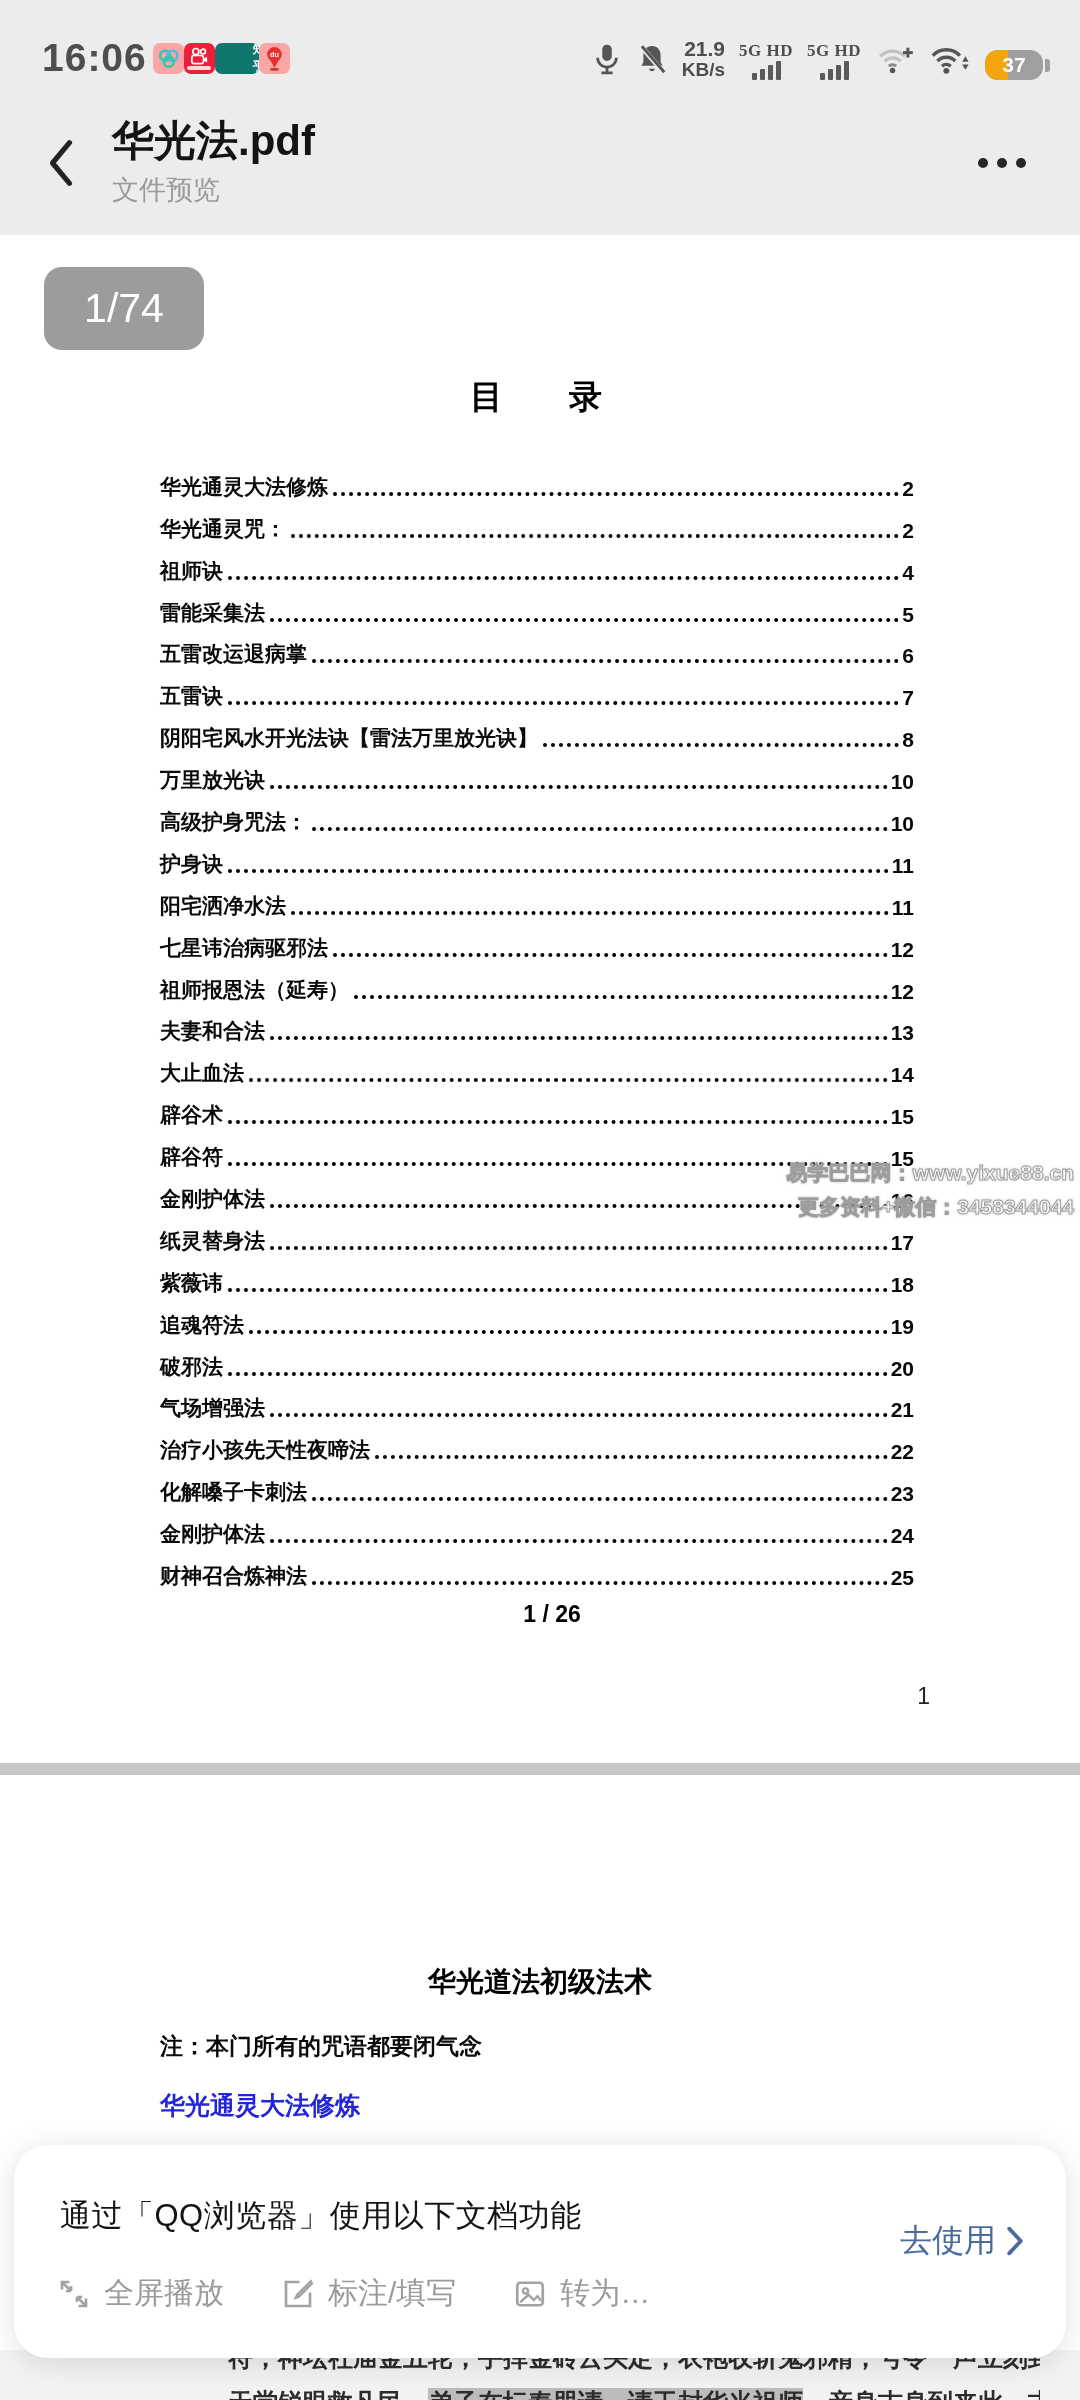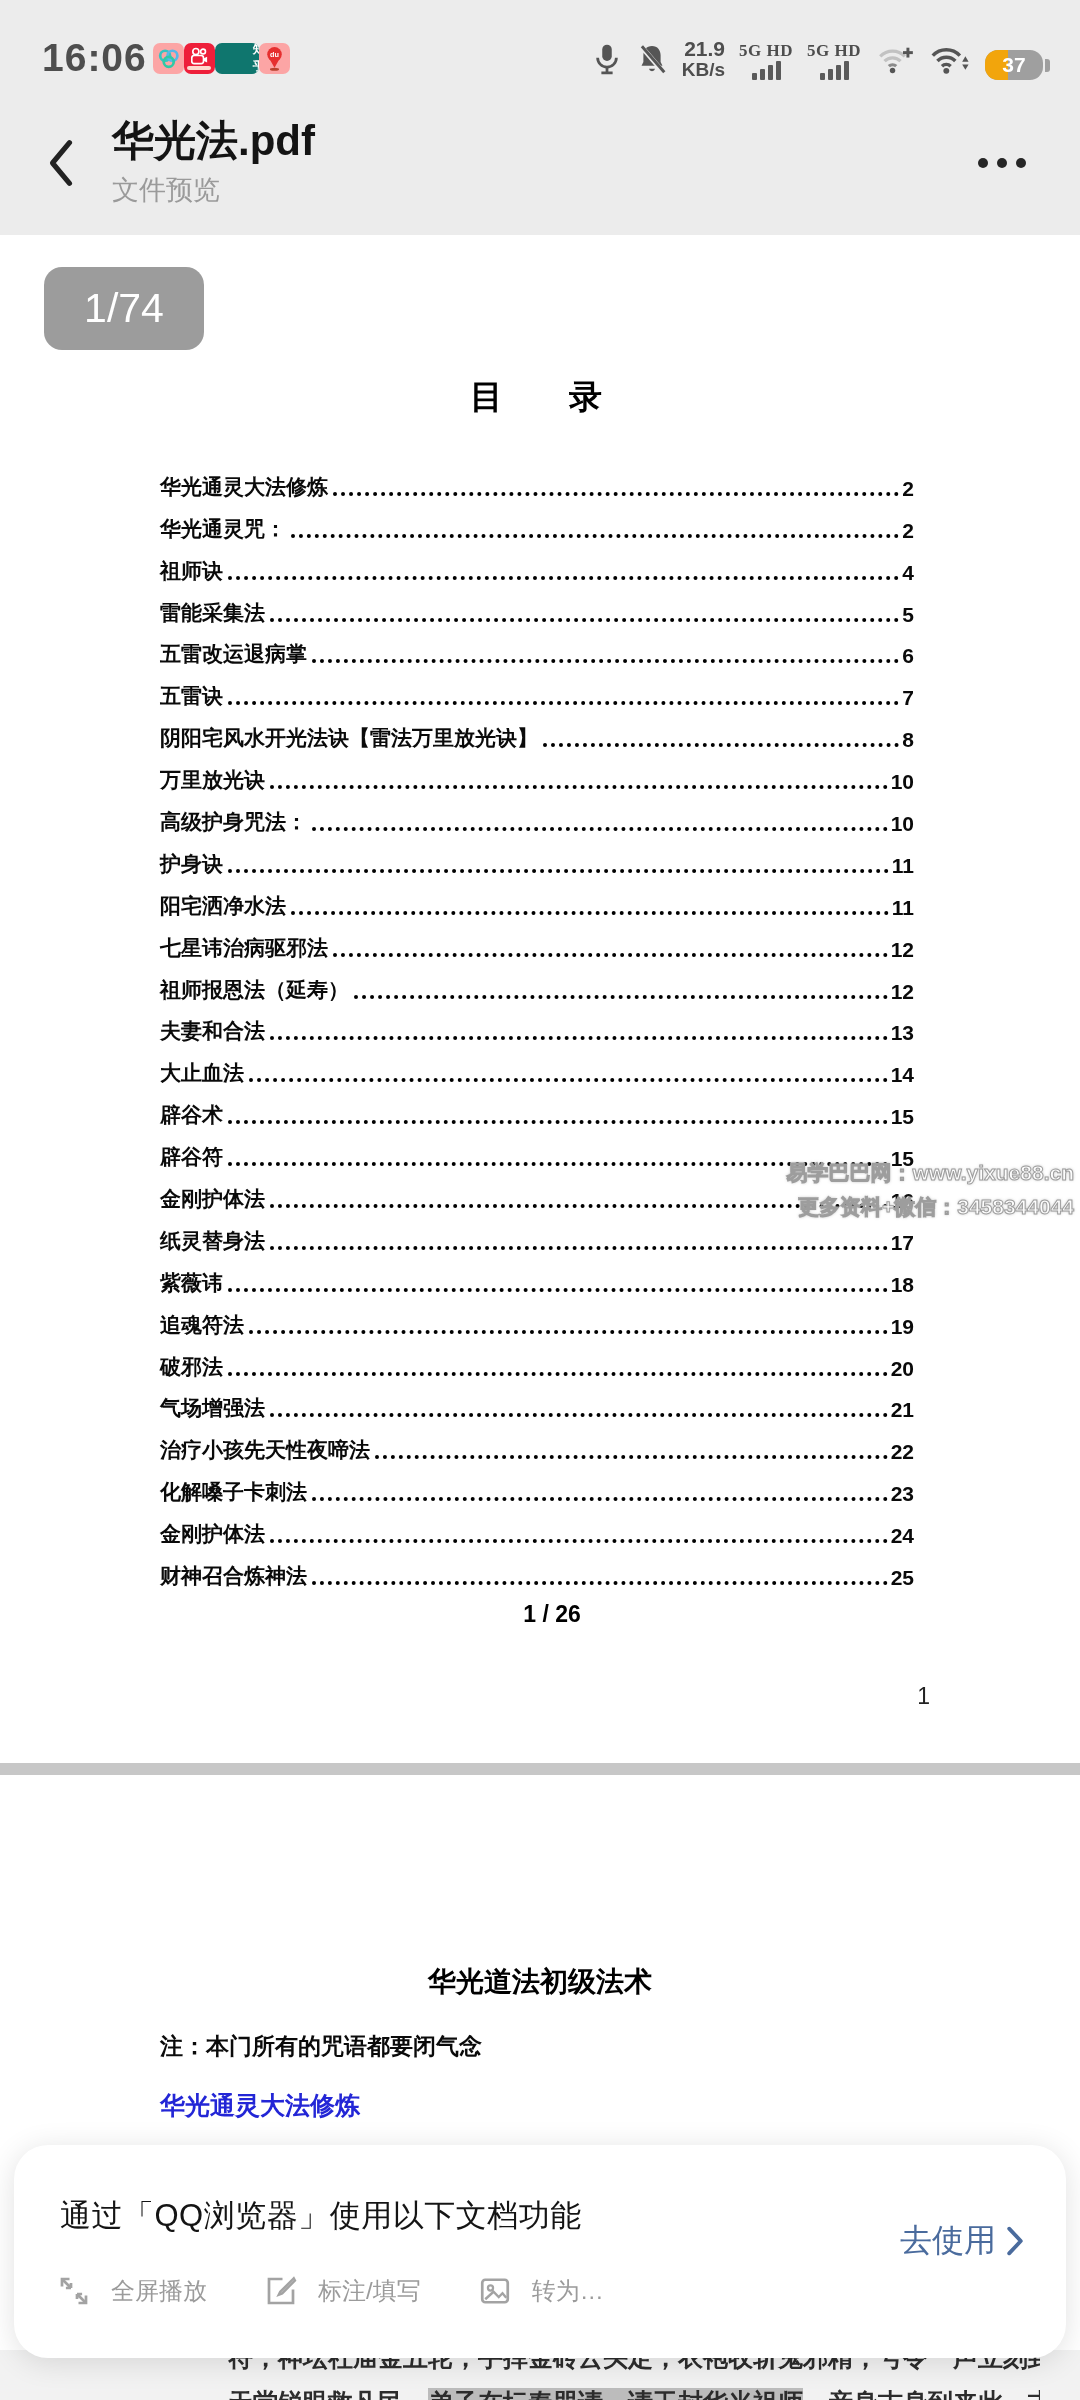--- a/index.html
+++ b/index.html
@@ -66,21 +66,21 @@
   .p2-clip.l1{top:566px;}
   .p2-clip.l2{top:611px;}
   .hl{background:#bcbcbc;}
   
   .promo{position:absolute;left:14px;right:14px;top:2145px;height:213px;background:#fff;border-radius:34px;
     box-shadow:0 4px 30px rgba(0,0,0,0.12);z-index:5;}
   .promo-title{position:absolute;left:46px;top:50px;font-size:31px;color:#141414;font-weight:500;letter-spacing:0.5px;}
   .promo-action{position:absolute;right:34px;top:68px;display:flex;align-items:center;gap:8px;
     color:#4a6b9d;font-size:32px;font-weight:500;cursor:pointer;padding:6px;}
   .features{position:absolute;left:42px;top:128px;display:flex;gap:56px;align-items:center;}
-  .feature{display:flex;align-items:center;gap:19px;color:#9b9b9b;font-size:24px;cursor:pointer;}
+  .feature{display:flex;align-items:center;gap:12px;color:#9b9b9b;font-size:30px;cursor:pointer;}
   .feature svg{display:block;}
 </style>
 </head>
 <body>
 
 <div id="screen">
 
   <div class="status-bar">
     <div class="sb-left">
       <span class="sb-time">16:06</span>

